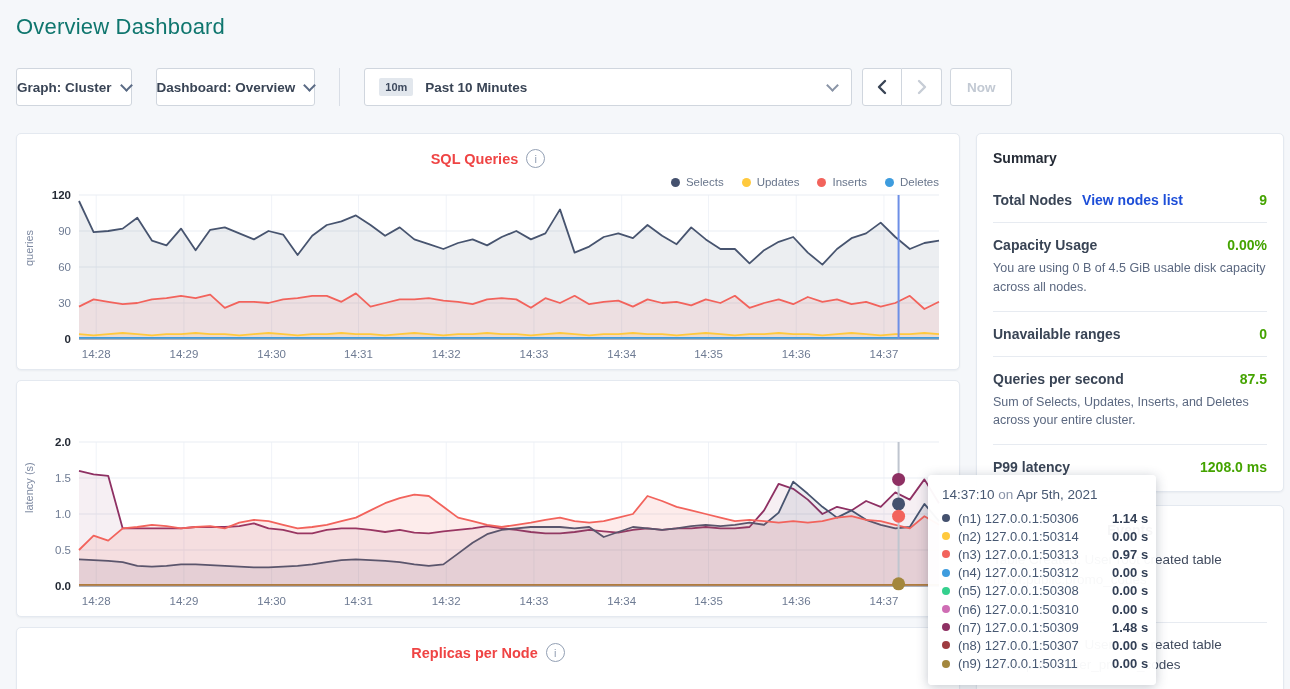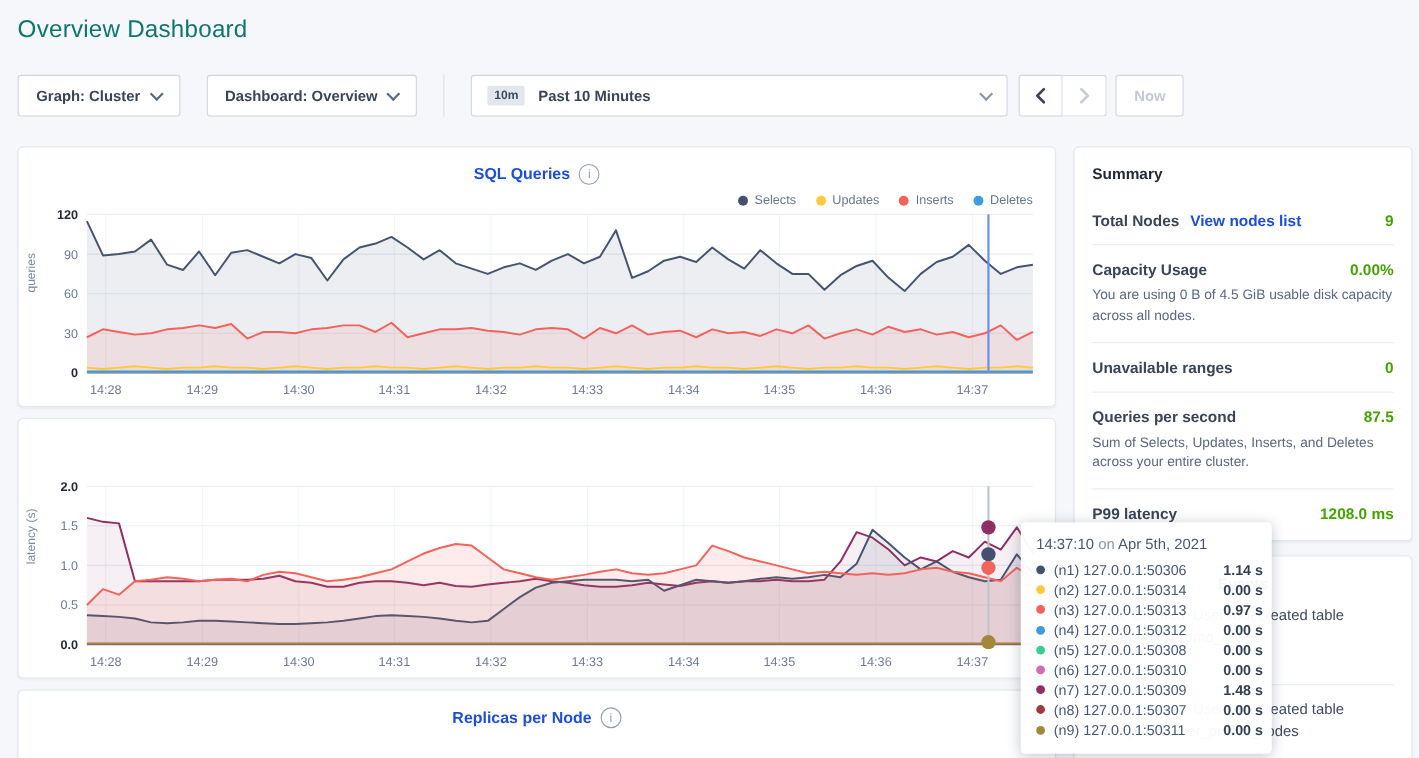--- a/index.html
+++ b/index.html
@@ -2,40 +2,40 @@
 <html><head>
 <meta charset="utf-8">
 <style>
   html,body{margin:0;padding:0;}
   body{width:1290px;height:689px;overflow:hidden;position:relative;
        background:#f5f7fa;font-family:"Liberation Sans",sans-serif;color:#394455;}
   .page-title{position:absolute;left:16px;top:14px;font-size:22px;color:#0f766e;font-weight:400;letter-spacing:.2px;}
   
   .toolbar{position:absolute;left:16px;top:68px;height:38px;display:flex;align-items:stretch;}
   .btn{display:flex;align-items:center;background:#fff;border:1px solid #d0d6de;border-radius:3px;
-       font-size:13.5px;font-weight:700;color:#394455;padding:0 16px;cursor:pointer;box-sizing:border-box;}
+       font-size:13.5px;font-weight:700;color:#394455;padding:0 0;cursor:pointer;box-sizing:border-box;}
   .chev{width:7px;height:7px;border-right:2px solid #5a6a84;border-bottom:2px solid #5a6a84;
         transform:rotate(45deg);margin-left:10px;margin-top:-4px;}
   .chev.gray{border-color:#8a94a6;}
   .vdiv{width:1px;background:#d9dee6;margin:0 24px;}
   .time-btn{width:488px;padding:0 14px;}
   .badge{background:#e2e7ed;color:#3e4a5e;font-size:11px;font-weight:700;border-radius:2px;padding:3px 6px;}
   .time-label{margin-left:12px;}
   .time-btn .chev{margin-left:auto;}
   .arrow-group{display:flex;margin-left:10px;}
   .arrow-btn{width:40px;display:flex;align-items:center;justify-content:center;background:#fff;
              border:1px solid #d0d6de;box-sizing:border-box;cursor:pointer;}
   .arrow-btn.left{border-radius:3px 0 0 3px;}
   .arrow-btn.right{border-radius:0 3px 3px 0;border-left:none;cursor:default;}
   .now-btn{margin-left:8px;width:62px;justify-content:center;color:#c2c9d3;cursor:default;}
   
   .card{position:absolute;background:#fff;border:1px solid #e4e9f0;border-radius:5px;
         box-shadow:0 1px 2px rgba(16,30,50,.05);box-sizing:border-box;}
   .chart-card-title{display:flex;align-items:center;justify-content:center;gap:8px;
-                    padding-top:15px;font-size:14.5px;font-weight:700;color:#1d4ed8;}
+                    padding-top:15px;font-size:14.5px;font-weight:700;color:#ef4444;}
   .info-icon{width:17px;height:17px;border:1.4px solid #93a0b4;border-radius:50%;color:#93a0b4;
              display:inline-flex;align-items:center;justify-content:center;font-size:11px;font-weight:400;cursor:pointer;}
   .info-icon::before{content:"i";}
   .legend{position:absolute;right:20px;top:42px;display:flex;gap:18px;}
   .legend-item{display:flex;align-items:center;gap:6px;font-size:11.5px;color:#69768c;cursor:pointer;}
   .legend-dot{width:9px;height:9px;border-radius:50%;}
   .chart-mount{position:absolute;left:6px;right:8px;top:52px;bottom:4px;}
   .ylabel{position:absolute;left:-2px;top:50%;transform:translateY(-50%) rotate(-90deg);
           transform-origin:center;font-size:11px;color:#7d89a1;white-space:nowrap;width:28px;text-align:center;}
   

